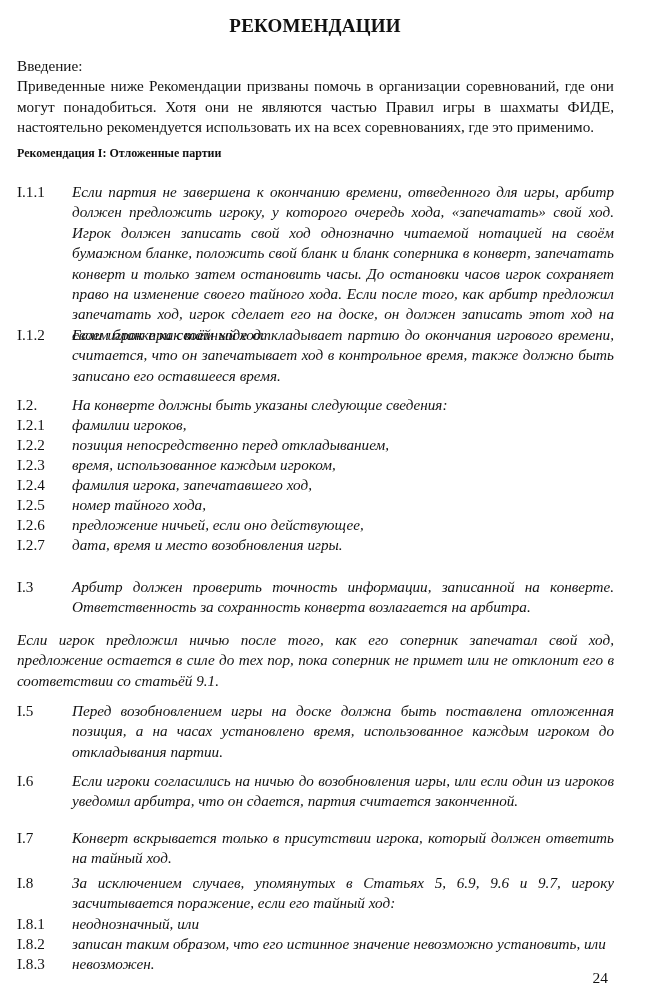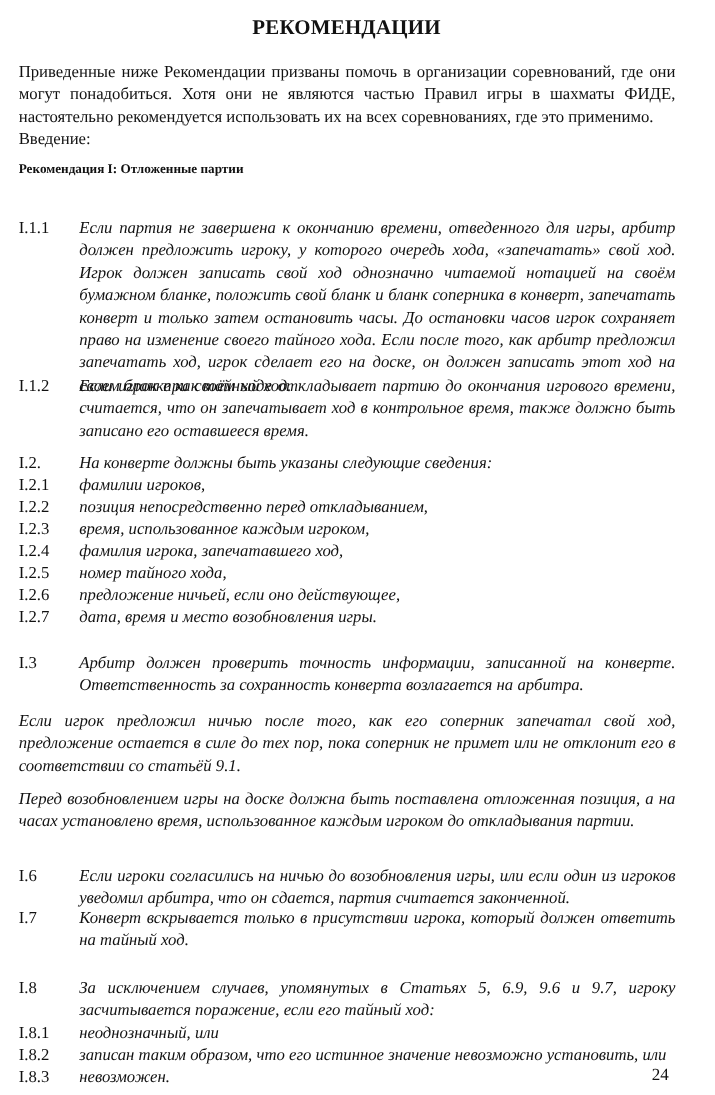--- a/index.html
+++ b/index.html
@@ -7,34 +7,34 @@
     width: 650px; height: 995px; position: relative; overflow: hidden;
     font-family: "Liberation Serif", "DejaVu Serif", serif;
     color: #111; font-size: 15.2px; line-height: 20.4px;
   }
   .page { position: absolute; left: 17px; top: 0; width: 597px; }
   .title { position: absolute; top: 16px; left: 0; width: 630px; text-align: center;
            font-weight: bold; font-size: 19px; letter-spacing: 0.2px; }
   .intro { position: absolute; top: 56px; left: 0; width: 597px; text-align: justify; }
   .intro p { margin: 0; }
   .section-head { position: absolute; top: 143px; left: 0; font-weight: bold; font-size: 12px; }
-  .item { position: absolute; left: 0; width: 597px; display: flex; margin-top: 16px; }
+  .item { position: absolute; left: 0; width: 597px; display: flex; }
   .item .num { width: 55px; flex: 0 0 55px; }
   .item .txt { flex: 1; text-align: justify; font-style: italic; }
   .page-num { position: absolute; right: 42px; top: 968px; font-size: 15.5px; }
 </style>
 </head>
 <body>
 
 <div class="title">РЕКОМЕНДАЦИИ</div>
 
 <div class="page">
   <div class="intro">
+    <p>Введение:</p>
     <p>Приведенные ниже Рекомендации призваны помочь в организации соревнований, где они могут понадобиться. Хотя они не являются частью Правил игры в шахматы ФИДЕ, настоятельно рекомендуется использовать их на всех соревнованиях, где это применимо.</p>
-    <p>Введение:</p>
   </div>
 
   <div class="section-head">Рекомендация I: Отложенные партии</div>
 
   <div class="item" style="top:182px">
     <span class="num">I.1.1</span>
     <span class="txt">Если партия не завершена к окончанию времени, отведенного для игры, арбитр должен предложить игроку, у которого очередь хода, «запечатать» свой ход. Игрок должен записать свой ход однозначно читаемой нотацией на своём бумажном бланке, положить свой бланк и бланк соперника в конверт, запечатать конверт и только затем остановить часы. До остановки часов игрок сохраняет право на изменение своего тайного хода. Если после того, как арбитр предложил запечатать ход, игрок сделает его на доске, он должен записать этот ход на своем бланке как тайный ход.</span>
   </div>
   <div class="item" style="top:325px">
     <span class="num">I.1.2</span>
@@ -75,27 +75,28 @@
   </div>
 
   <div class="item" style="top:577px">
     <span class="num">I.3</span>
     <span class="txt">Арбитр должен проверить точность информации, записанной на конверте. Ответственность за сохранность конверта возлагается на арбитра.</span>
   </div>
   <div class="item" style="top:630px">
     <span class="txt">Если игрок предложил ничью после того, как его соперник запечатал свой ход, предложение остается в силе до тех пор, пока соперник не примет или не отклонит его в соответствии со статьёй 9.1.</span>
   </div>
   <div class="item" style="top:701px">
+    <span class="num">I.5</span>
     <span class="txt">Перед возобновлением игры на доске должна быть поставлена отложенная позиция, а на часах установлено время, использованное каждым игроком до откладывания партии.</span>
   </div>
   <div class="item" style="top:771px">
     <span class="num">I.6</span>
     <span class="txt">Если игроки согласились на ничью до возобновления игры, или если один из игроков уведомил арбитра, что он сдается, партия считается законченной.</span>
   </div>
-  <div class="item" style="top:809px">
+  <div class="item" style="top:828px">
     <span class="num">I.7</span>
     <span class="txt">Конверт вскрывается только в присутствии игрока, который должен ответить на тайный ход.</span>
   </div>
 
   <div class="item" style="top:873px">
     <span class="num">I.8</span>
     <span class="txt">За исключением случаев, упомянутых в Статьях 5, 6.9, 9.6 и 9.7, игроку засчитывается поражение, если его тайный ход:</span>
   </div>
   <div class="item" style="top:914px">
     <span class="num">I.8.1</span>

